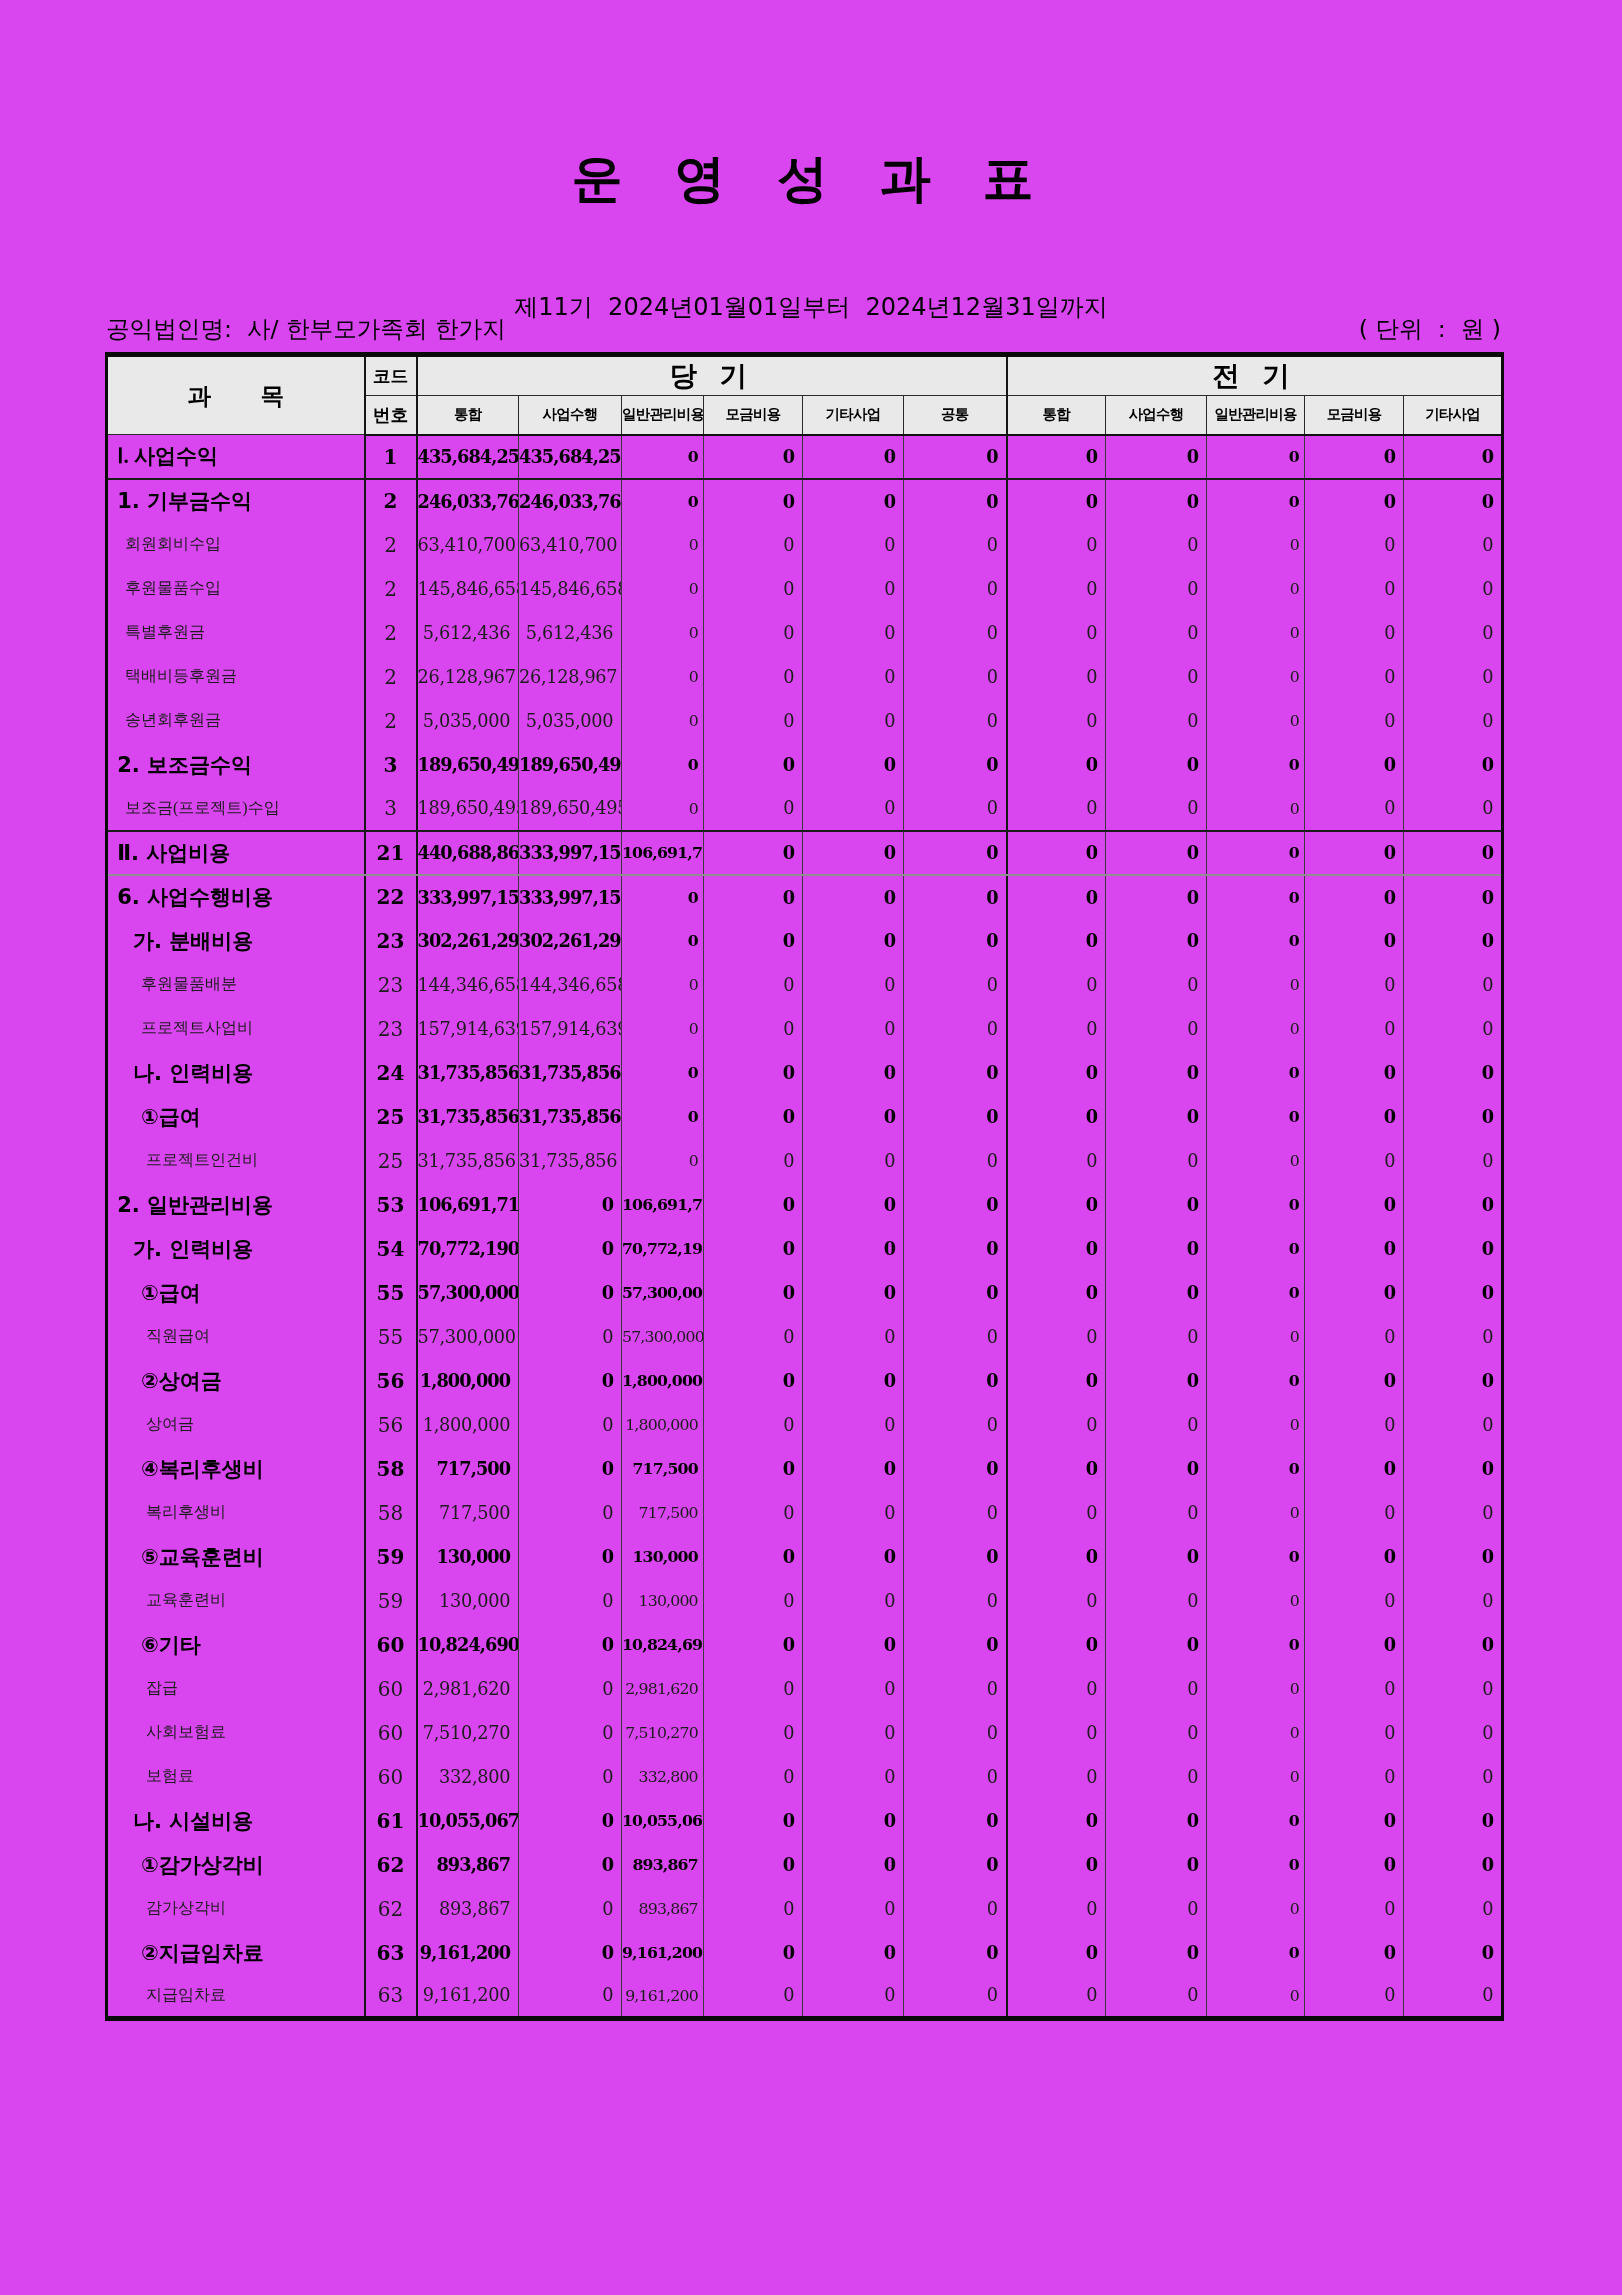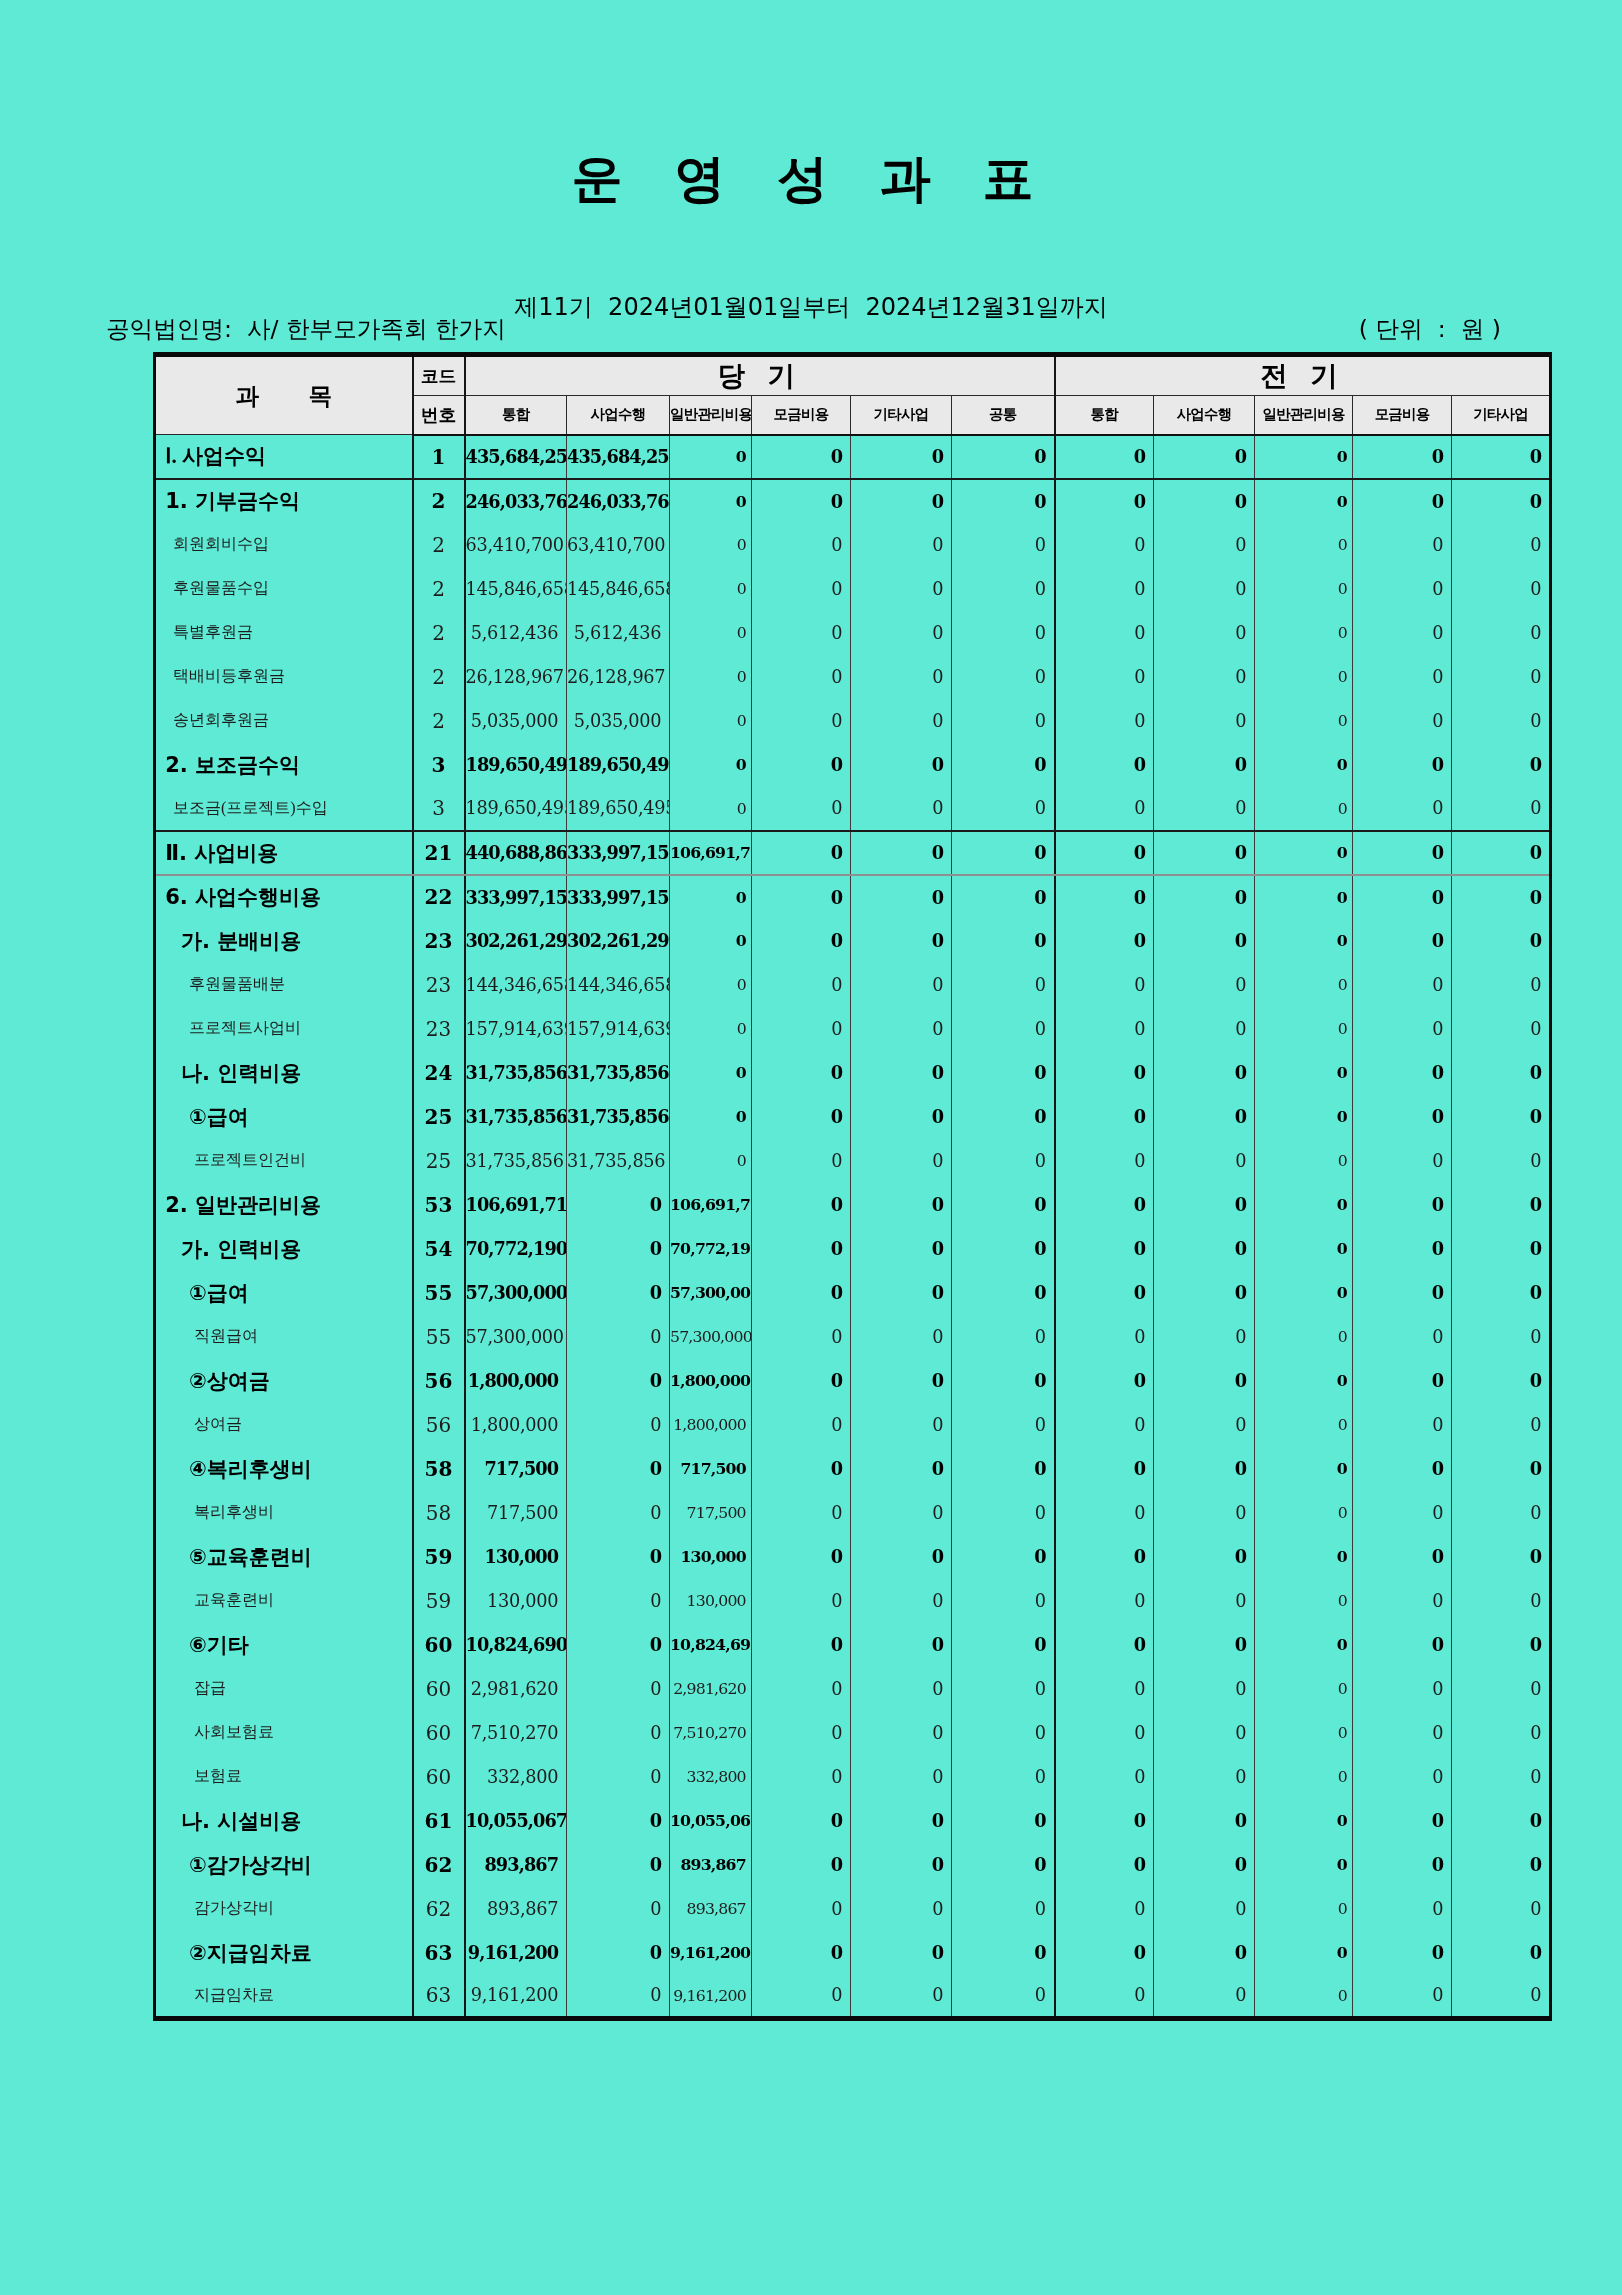--- a/index.html
+++ b/index.html
@@ -1,21 +1,21 @@
 <!DOCTYPE html>
 <html style="font-size:10.5px"><head>
 <meta charset="utf-8">
 <style>
   * { margin:0; padding:0; box-sizing:border-box; }
   html,body { background:#f0f0f0; }
   .page {
     position:relative;
     width:1622px;
     height:2295px;
-    background:#5eead4;
+    background:#d946ef;
     font-family:"DejaVu Sans","Liberation Sans",sans-serif;
     color:#000;
     overflow:hidden;
   }
   .doc-title {
     position:absolute;
     top:145px; left:0; width:100%;
     text-align:center;
     font-size:51px;
     font-weight:bold;
@@ -42,21 +42,20 @@
   }
   table.tbl {
     position:absolute;
     top:352px; left:105px;
     width:1396px;
     border-collapse:collapse;
     table-layout:fixed;
     border:3.9px solid #0a0a0a;
     border-top-width:5.9px;
     border-bottom-width:5.2px;
-    margin-left:48px;
   }
   .tbl th {
     background:#e9e9e9;
     border:1.3px solid #2a2a2a;
     font-weight:bold;
     text-align:center;
     vertical-align:middle;
     overflow:hidden;
     white-space:pre;
   }

